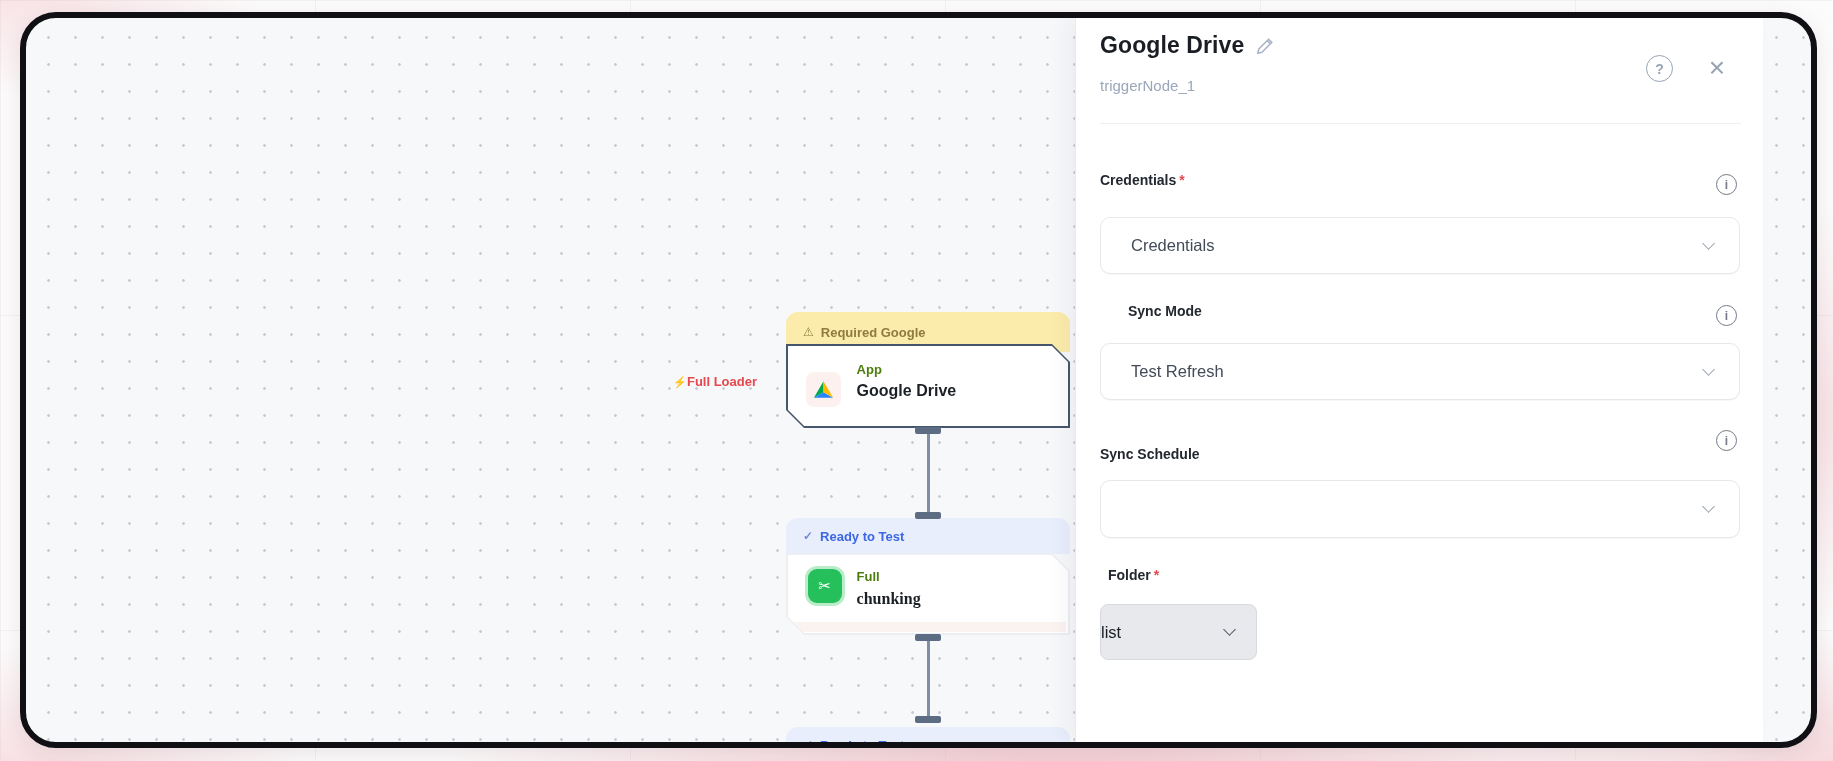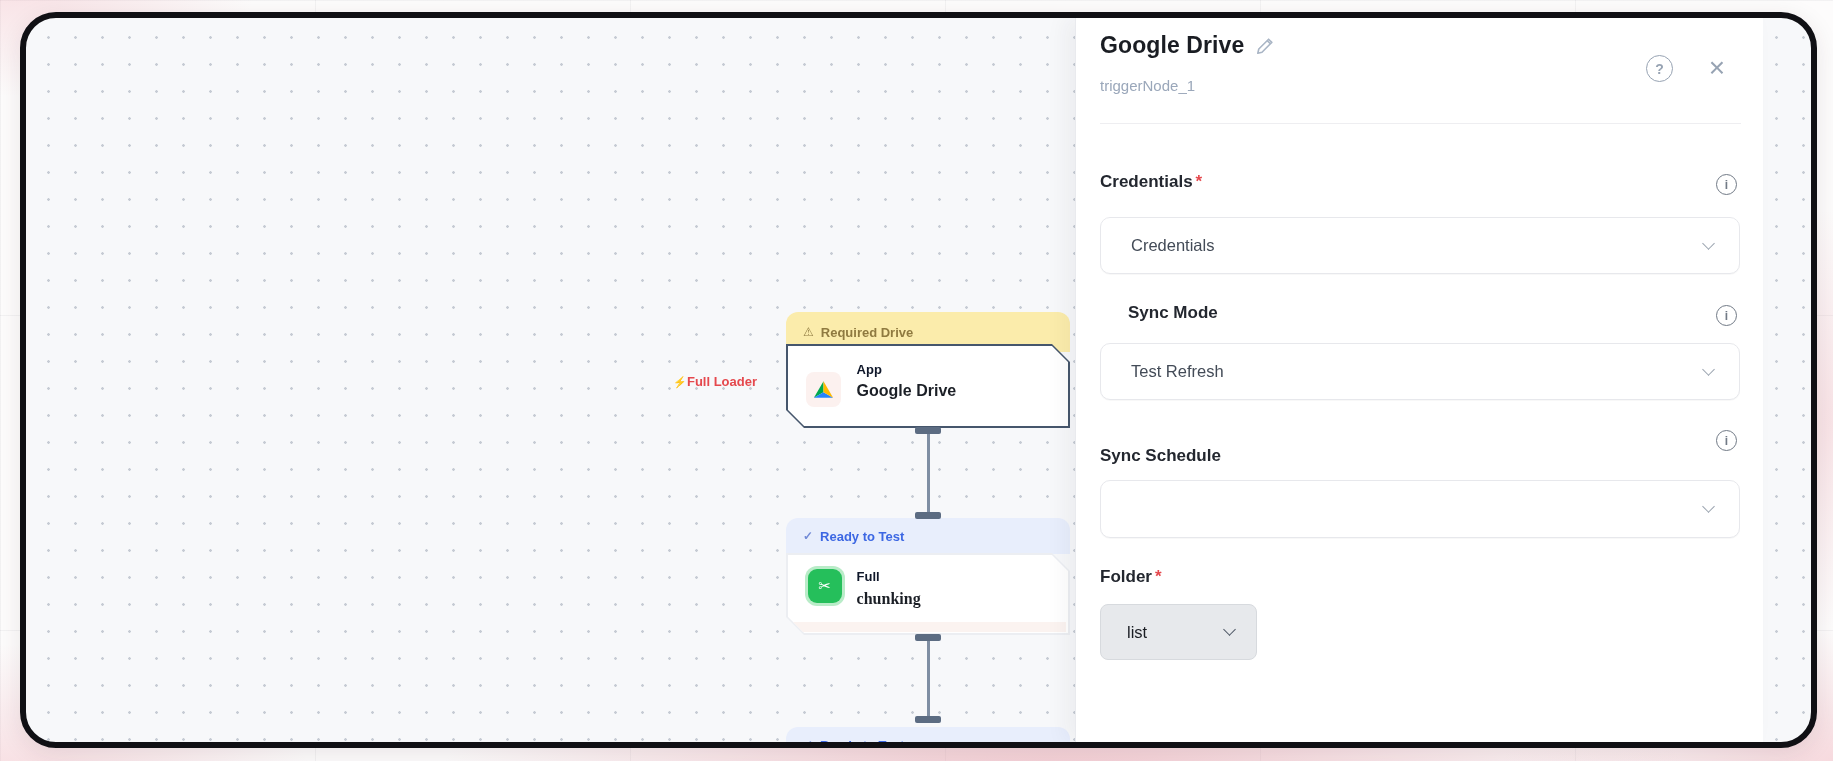--- a/index.html
+++ b/index.html
@@ -38,21 +38,21 @@
   .banner-warn{ background:#fbecab; color:#8f7a40; }
   .banner-ready{ background:#e8eefc; color:#3c67e3; }
   .banner-warn .b-ico{ font-size:12px; font-weight:400; }
   .banner-ready .b-ico{ font-size:12px; color:#7189d6; }
 
   .bevel-card{ position:absolute; width:284px; z-index:2;
     clip-path:polygon(0 0, calc(100% - 18px) 0, 100% 18px, 100% 100%, 18px 100%, 0 calc(100% - 18px)); }
   .bevel-inner{ position:absolute; inset:1.6px; background:#fff;
     clip-path:polygon(0 0, calc(100% - 17px) 0, 100% 17px, 100% 100%, 17px 100%, 0 calc(100% - 17px)); }
 
-  .node-type{ position:absolute; left:69px; font-size:13px; font-weight:600; color:#0f172a; }
+  .node-type{ position:absolute; left:69px; font-size:13px; font-weight:600; color:#4d7c0f; }
   .node-name{ position:absolute; left:69px; font-size:16px; font-weight:700; color:#1b1f26; }
 
   .gdrive-tile{ position:absolute; left:18px; top:26px; width:35px; height:35px;
     background:#fcf1ef; border-radius:8px; display:flex; align-items:center; justify-content:center; }
   .chunk-tile{ position:absolute; left:20px; top:14px; width:34px; height:34px;
     background:#25bf5b; border-radius:9px; box-shadow:0 0 0 3px #b9ecc8;
     display:flex; align-items:center; justify-content:center;
     color:#fff; font-size:15px; }
   .card-footer{ position:absolute; left:2px; right:2px; bottom:1px; height:10px; background:#fbf3f0; }
 
@@ -71,51 +71,51 @@
   .p-title-row{ position:absolute; left:24px; top:14px; display:flex; align-items:center; gap:11px; }
   .p-title{ font-size:23px; font-weight:700; color:#1a1d23; letter-spacing:.1px; }
   .p-sub{ position:absolute; left:24px; top:59px; font-size:15px; color:#9aa7ba; }
   .icon-help{ position:absolute; right:90px; top:37px; width:27px; height:27px; border:1.6px solid #97a3b3;
     border-radius:50%; color:#97a3b3; font-size:14px; font-weight:600;
     display:flex; align-items:center; justify-content:center; cursor:pointer; }
   .icon-close{ position:absolute; right:38px; top:30px; font-size:28px; font-weight:300; color:#97a3b3;
     line-height:1.4; cursor:pointer; }
   .p-divider{ position:absolute; left:24px; right:22px; top:105px; height:1px; background:#eeeef1; }
 
-  .f-label{ position:absolute; left:24px; font-size:17px; font-weight:700; color:#23272f; }
+  .f-label{ position:absolute; left:24px; font-size:14px; font-weight:700; color:#23272f; }
   .f-label .req{ color:#e5484d; font-weight:600; margin-left:3px; }
   .icon-info{ position:absolute; right:26px; width:21px; height:21px; border:1.5px solid #717a86;
     border-radius:50%; color:#717a86; font-size:12px; font-weight:700; font-style:normal;
     display:flex; align-items:center; justify-content:center; cursor:pointer; }
 
   .f-select{ position:absolute; left:24px; width:640px; height:57px; background:#fff;
     border:1px solid #e7e8ec; border-radius:10px; box-shadow:0 1px 1px rgba(16,24,40,.03);
     font-size:16.5px; color:#434b57; line-height:55px; padding-left:30px; cursor:pointer; }
   .chev{ position:absolute; right:26px; top:50%; width:9px; height:9px; margin-top:-7px;
     border-right:1.8px solid #9aa3af; border-bottom:1.8px solid #9aa3af; transform:rotate(45deg); }
 
   .mini-select{ position:absolute; left:24px; top:586px; width:157px; height:56px;
     background:#e7e9ec; border:1px solid #d7dade; border-radius:8px;
-    font-size:16.5px; color:#1a1d23; line-height:54px; padding-left:26px; cursor:pointer; }
+    font-size:16.5px; color:#1a1d23; line-height:54px; cursor:pointer; }
   .mini-select .chev{ right:22px; border-color:#4b5563; }
 </style>
 </head>
 <body>
 
 <div class="frame">
 
   <div style="position:absolute; inset:0;">
 
     <div class="data-loader">
       <span class="bolt">⚡</span><span>Full Loader</span>
     </div>
 
     <div class="node-banner banner-warn" style="left:760px; top:294px; height:40px;">
       <span class="b-ico">⚠</span>
-      <span>Required Drive</span>
+      <span>Required Google</span>
     </div>
     <div class="bevel-card" style="left:760px; top:326px; height:84px; background:#46566c;">
       <div class="bevel-inner">
         <div class="gdrive-tile">
           <svg width="21" height="19" viewBox="0 0 48 42">
             <polygon points="24,2 2,40 24,27" fill="#00a94f"></polygon>
             <polygon points="2,40 24,27 46,40" fill="#2684fc"></polygon>
             <polygon points="24,2 24,27 46,40" fill="#ffba00"></polygon>
           </svg>
         </div>
@@ -199,21 +199,21 @@
       <span>Sync Schedule</span>
     </div>
     <div class="icon-info" style="top:412px;">
       <span>i</span>
     </div>
     <div class="f-select" style="top:462px; height:58px;">
       <span></span>
       <span class="chev"></span>
     </div>
 
-    <div class="f-label" style="top:549px;">
+    <div class="f-label" style="top:549px;margin-left:8px;">
       <span>Folder</span><span class="req">*</span>
     </div>
     <div class="mini-select">
       <span>list</span>
       <span class="chev"></span>
     </div>
 
   </div>
 </div>
 

